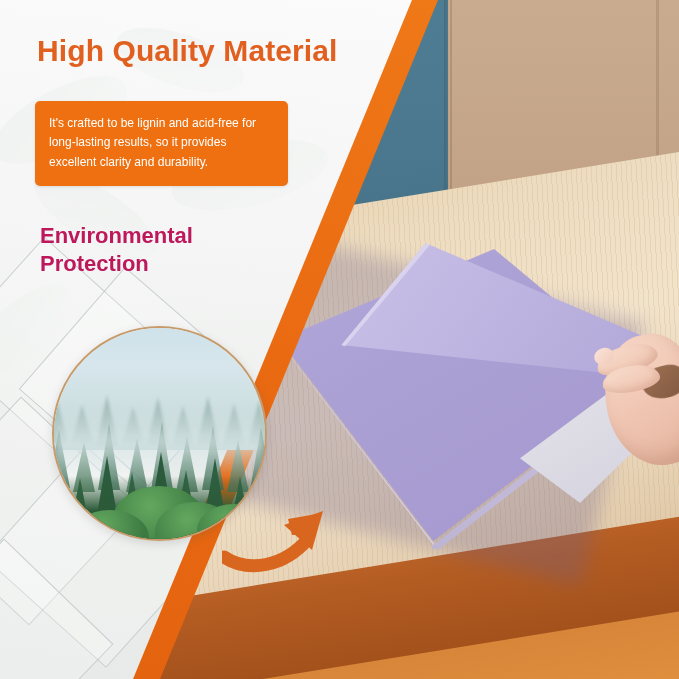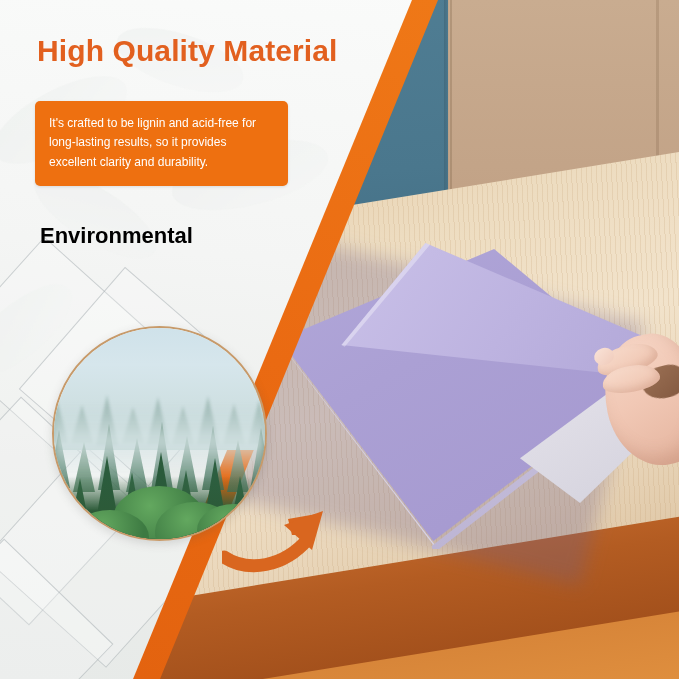--- a/index.html
+++ b/index.html
@@ -221,21 +221,21 @@
     color:#ffffff;
     font-size:12px;
     line-height:1.62;
     font-weight:normal;
     box-shadow:0 1px 3px rgba(0,0,0,.10);
   }
   .subheading{
     position:absolute;left:40px;top:222px;
     font-size:22px;font-weight:bold;
     line-height:1.28;
-    color:#000000;
+    color:#be185d;
   }
 
   
   .forest{
     position:absolute;left:52px;top:326px;
     width:211px;height:211px;
     border-radius:50%;
     border:2.5px solid #c79a6a;
     overflow:hidden;
     box-shadow:0 3px 10px rgba(80,80,80,.18);
@@ -340,20 +340,21 @@
   </div>
 
   <div class="stripe"></div>
 
   <div class="heading">High Quality Material</div>
 
   <div class="infobox">It's crafted to be lignin and acid-free for long-lasting results, so it provides excellent clarity and durability.</div>
 
   <div class="subheading">
     <div>Environmental</div>
+    <div>Protection</div>
   </div>
 
   <div class="forest">
     <div class="sky"></div>
 
     <div class="band band-far">
       <div class="tree" style="left:-4%;  top:8px;  border-bottom:44px solid #7a9d93;"></div>
       <div class="tree" style="left:8%;   top:14px; border-bottom:38px solid #81a298;"></div>
       <div class="tree" style="left:20%;  top:4px;  border-bottom:50px solid #76998f;"></div>
       <div class="tree" style="left:32%;  top:16px; border-bottom:36px solid #86a69c;"></div>

